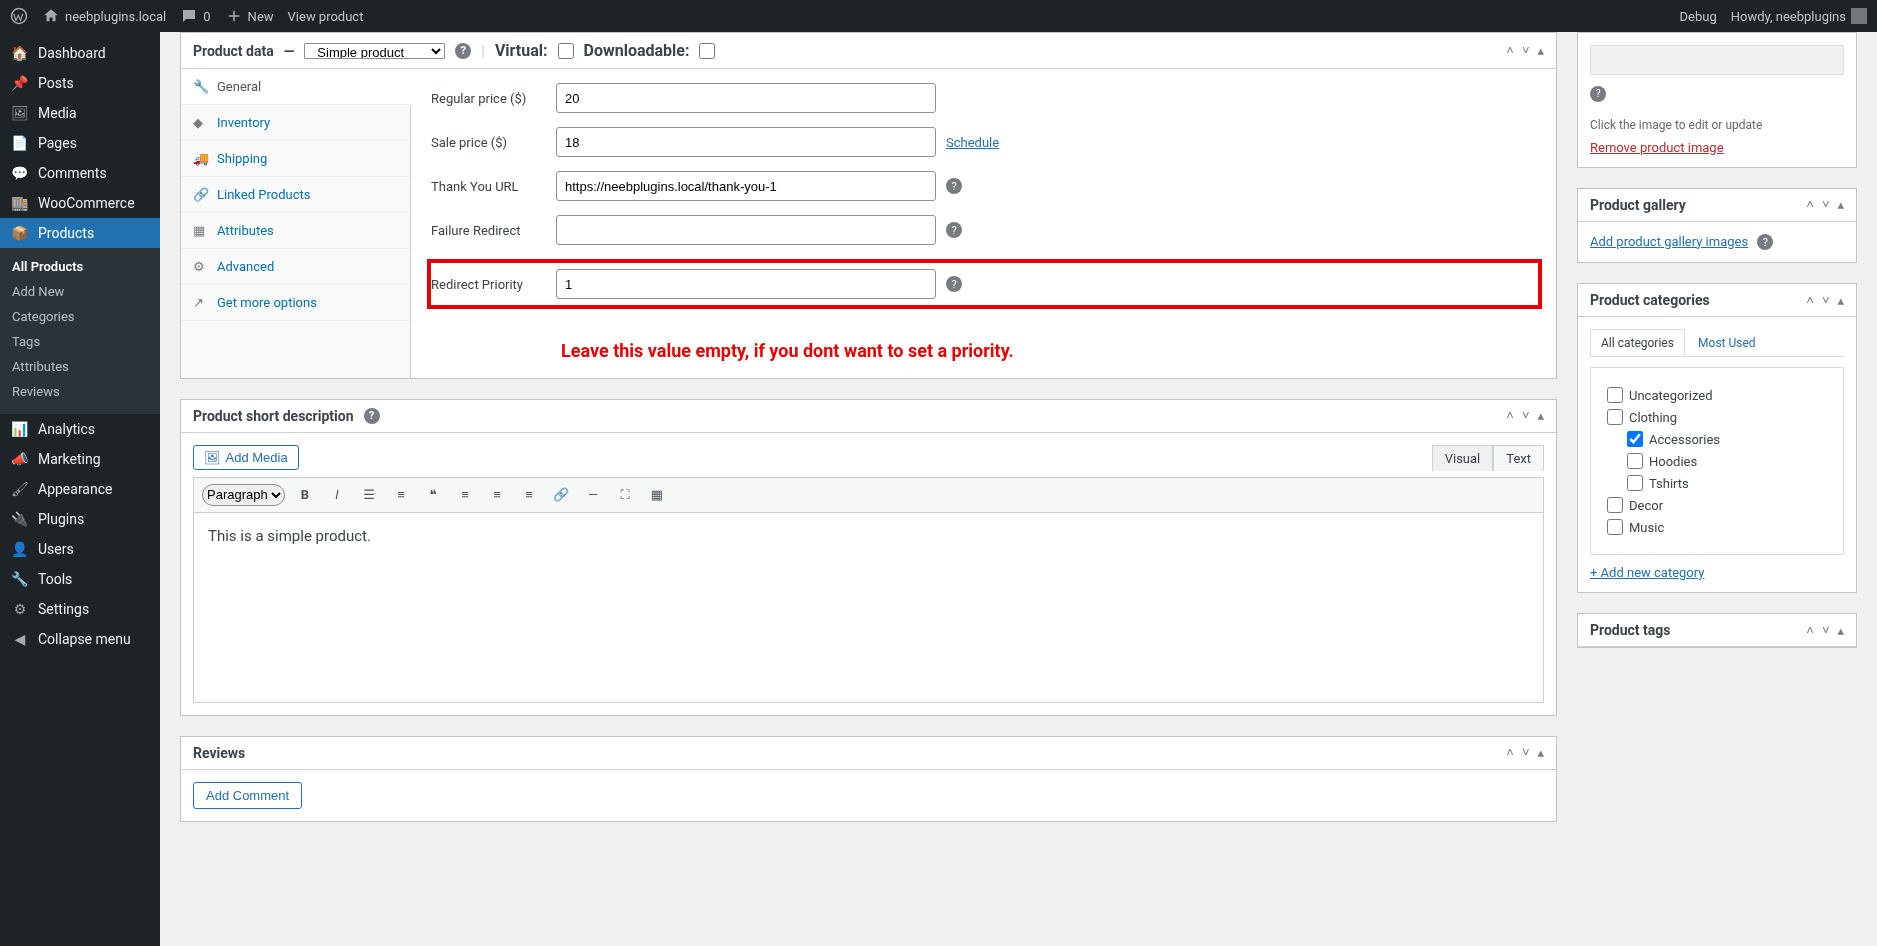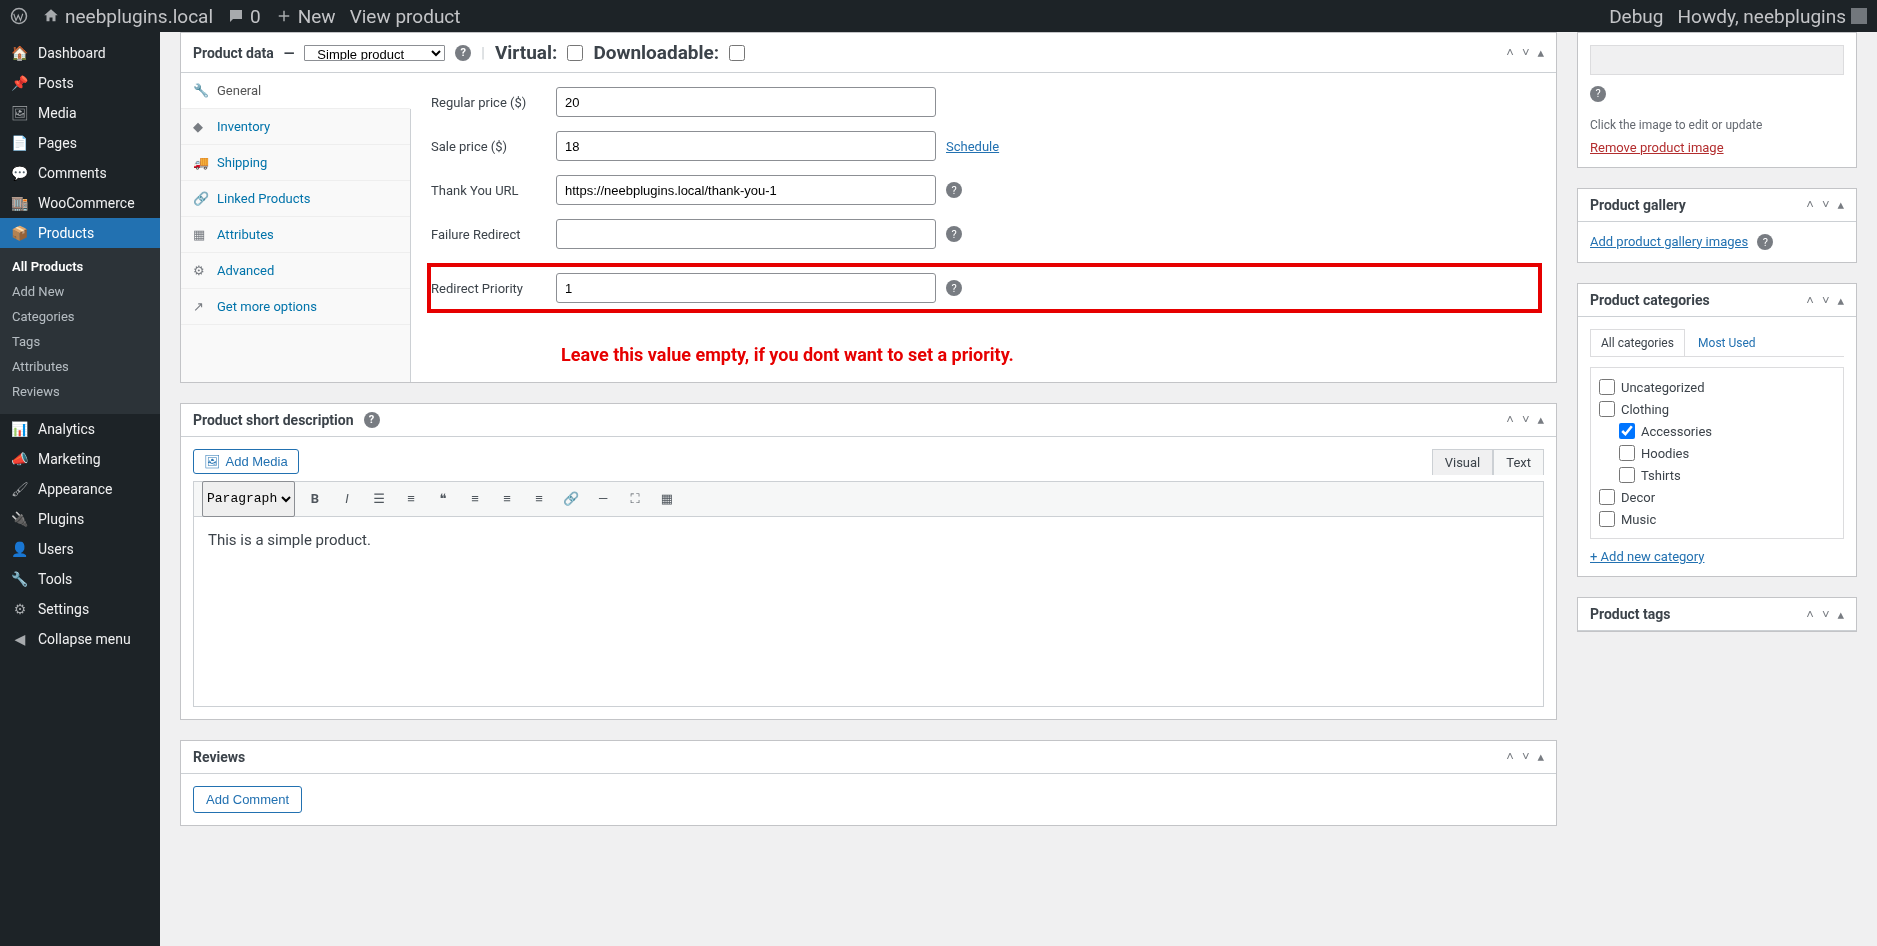--- a/index.html
+++ b/index.html
@@ -1,20 +1,20 @@
 <!DOCTYPE html>
 <html><head>
 <meta charset="utf-8">
 <style>
 * { box-sizing: border-box; margin: 0; padding: 0; }
 body { font-family: -apple-system, BlinkMacSystemFont, "Segoe UI", Roboto, sans-serif; font-size: 13px; color: #3c434a; background: #f0f0f1; }
 a { text-decoration: none; color: #2271b1; }
 
 
-.adminbar { height: 32px; background: #1d2327; color: #c3c4c7; display: flex; padding: 0 10px; font-size: 19px; justify-content: space-between; }
+.adminbar { height: 32px; background: #1d2327; color: #c3c4c7; display: flex; padding: 0 10px; font-size: 13px; justify-content: space-between; }
 .adminbar-left, .adminbar-right { display: flex; align-items: center; gap: 14px; }
 .adminbar-item { display: flex; align-items: center; gap: 5px; color: #c3c4c7; cursor: pointer; }
 .adminbar-item svg { width: 18px; height: 18px; fill: #a7aaad; }
 .avatar-sq { width: 16px; height: 16px; background: #72777c; display: inline-block; }
 
 
 .wrap { display: flex; }
 .sidebar { width: 160px; background: #1d2327; color: #f0f0f1; min-height: calc(100vh - 32px); padding-top: 6px; }
 .sidebar-item { display: flex; align-items: center; gap: 8px; padding: 7px 10px; color: #f0f0f1; cursor: pointer; font-size: 14px; }
 .sidebar-item.active { background: #2271b1; color: #fff; position: relative; }
@@ -41,21 +41,21 @@
 .postbox { background: #fff; border: 1px solid #c3c4c7; margin-bottom: 20px; }
 .postbox-header { display: flex; align-items: center; justify-content: space-between; border-bottom: 1px solid #ccd0d4; padding: 8px 12px; }
 .postbox-header h2 { font-size: 14px; font-weight: 700; display: flex; align-items: center; gap: 10px; }
 .postbox-header .handles { display: flex; gap: 8px; color: #787c82; }
 .postbox-header .handles span { cursor: pointer; }
 .postbox-inside { padding: 12px; }
 
 
 .pd-header { display: flex; align-items: center; gap: 12px; flex-wrap: wrap; }
 .pd-select { height: 16px; border: 1px solid #8c8f94; border-radius: 1px; padding: 0 24px 0 8px; font-size: 13px; background: #fff; appearance: auto; }
-.pd-chk-label { font-size: 19px; }
+.pd-chk-label { font-size: 16px; }
 .pd-chk { width: 16px; height: 16px; vertical-align: middle; }
 .help-q { width: 16px; height: 16px; border-radius: 50%; background: #787c82; color: #fff; font-size: 11px; display: inline-flex; align-items: center; justify-content: center; }
 
 .pd-body { display: flex; }
 .pd-tabs { width: 230px; background: #f9f9f9; border-right: 1px solid #ccd0d4; }
 .pd-tab { display: flex; align-items: center; gap: 8px; padding: 10px 12px; border-bottom: 1px solid #eee; cursor: pointer; color: #0073aa; font-size: 13px; }
 .pd-tab.active { background: #fff; border-right: 2px solid #fff; margin-right: -1px; color: #555; font-weight: normal; }
 .pd-tab.general-tab { color: #555; }
 .pd-tab .ti { width: 16px; color: #787c82; }
 .pd-tab.linkish { color: #0073aa; }
@@ -65,38 +65,38 @@
 .pd-field label { width: 125px; font-size: 13px; }
 .pd-field input[type=text], .pd-field input[type=number] { width: 380px; height: 30px; border: 1px solid #8c8f94; border-radius: 3px; padding: 0 8px; font-size: 13px; }
 .pd-field .help-q { margin-left: 10px; }
 .schedule-link { margin-left: 10px; color: #2271b1; text-decoration: underline; font-size: 13px; }
 
 .highlight-row { border: 4px solid #e60000; padding: 6px 12px 6px 0; margin-left: -4px; margin-right: -6px; }
 .annotation { color: #e60000; font-size: 18px; font-weight: 700; line-height: 1.35; padding: 6px 0 0 130px; }
 
 
 .editor-toolbar { display: flex; align-items: center; gap: 8px; border: 1px solid #ccd0d4; background: #f6f7f7; padding: 4px 8px; height: 36px; }
-.editor-toolbar select { height: 36px; border: 1px solid #8c8f94; border-radius: 2px; font-family: Liberation Mono, monospace; }
+.editor-toolbar select { height: 22px; border: 1px solid #8c8f94; border-radius: 12px; }
 .editor-toolbar .tb-btn { width: 24px; height: 24px; display: flex; align-items: center; justify-content: center; cursor: pointer; color: #50575e; }
 .editor-area { border: 1px solid #ccd0d4; border-top: none; min-height: 190px; padding: 14px; font-size: 15px; background: #fff; }
 .editor-tabs { float: right; display: flex; }
 .editor-tab { border: 1px solid #ccd0d4; border-bottom: none; padding: 5px 12px; background: #f6f7f7; cursor: pointer; font-size: 13px; }
 .editor-tab.active { background: #f0f0f1; }
 .add-media-btn { border: 1px solid #2271b1; color: #2271b1; background: #fff; padding: 4px 10px; border-radius: 3px; cursor: pointer; display: inline-flex; align-items: center; gap: 5px; font-size: 13px; }
 .btn-secondary { border: 1px solid #2271b1; color: #2271b1; background: #fff; padding: 5px 12px; border-radius: 3px; cursor: pointer; font-size: 13px; display: inline-block; }
 
 
 .img-placeholder { height: 30px; background: #f0f0f1; margin-bottom: 10px; border: 1px solid #dcdcde; }
 .side-link { color: #2271b1; text-decoration: underline; cursor: pointer; }
 .side-link.danger { color: #b32d2e; }
 .note { color: #646970; font-size: 12px; margin: 8px 0; }
 .cat-tabs { border-bottom: 1px solid #dcdcde; margin-bottom: 10px; }
 .cat-tab { display: inline-block; padding: 6px 10px; border: 1px solid #dcdcde; border-bottom: none; background: #fff; font-size: 12px; cursor: pointer; }
 .cat-tab.inactive { border: none; color: #2271b1; }
-.cat-list { border: 1px solid #dcdcde; padding: 8px; }
+.cat-list { border: 1px solid #dcdcde; padding: 16px; }
 .cat-item { display: flex; align-items: center; gap: 6px; padding: 3px 0; font-size: 13px; }
 .cat-item.child { padding-left: 20px; }
 .tag-input-row { display: flex; gap: 6px; margin-bottom: 10px; }
 .tag-input-row input { flex: 1; height: 30px; border: 1px solid #8c8f94; border-radius: 3px; padding: 0 8px; }
 
 select { font-size: 13px; }
 input[type=checkbox] { width: 16px; height: 16px; }
 </style>
 </head>
 <body>

